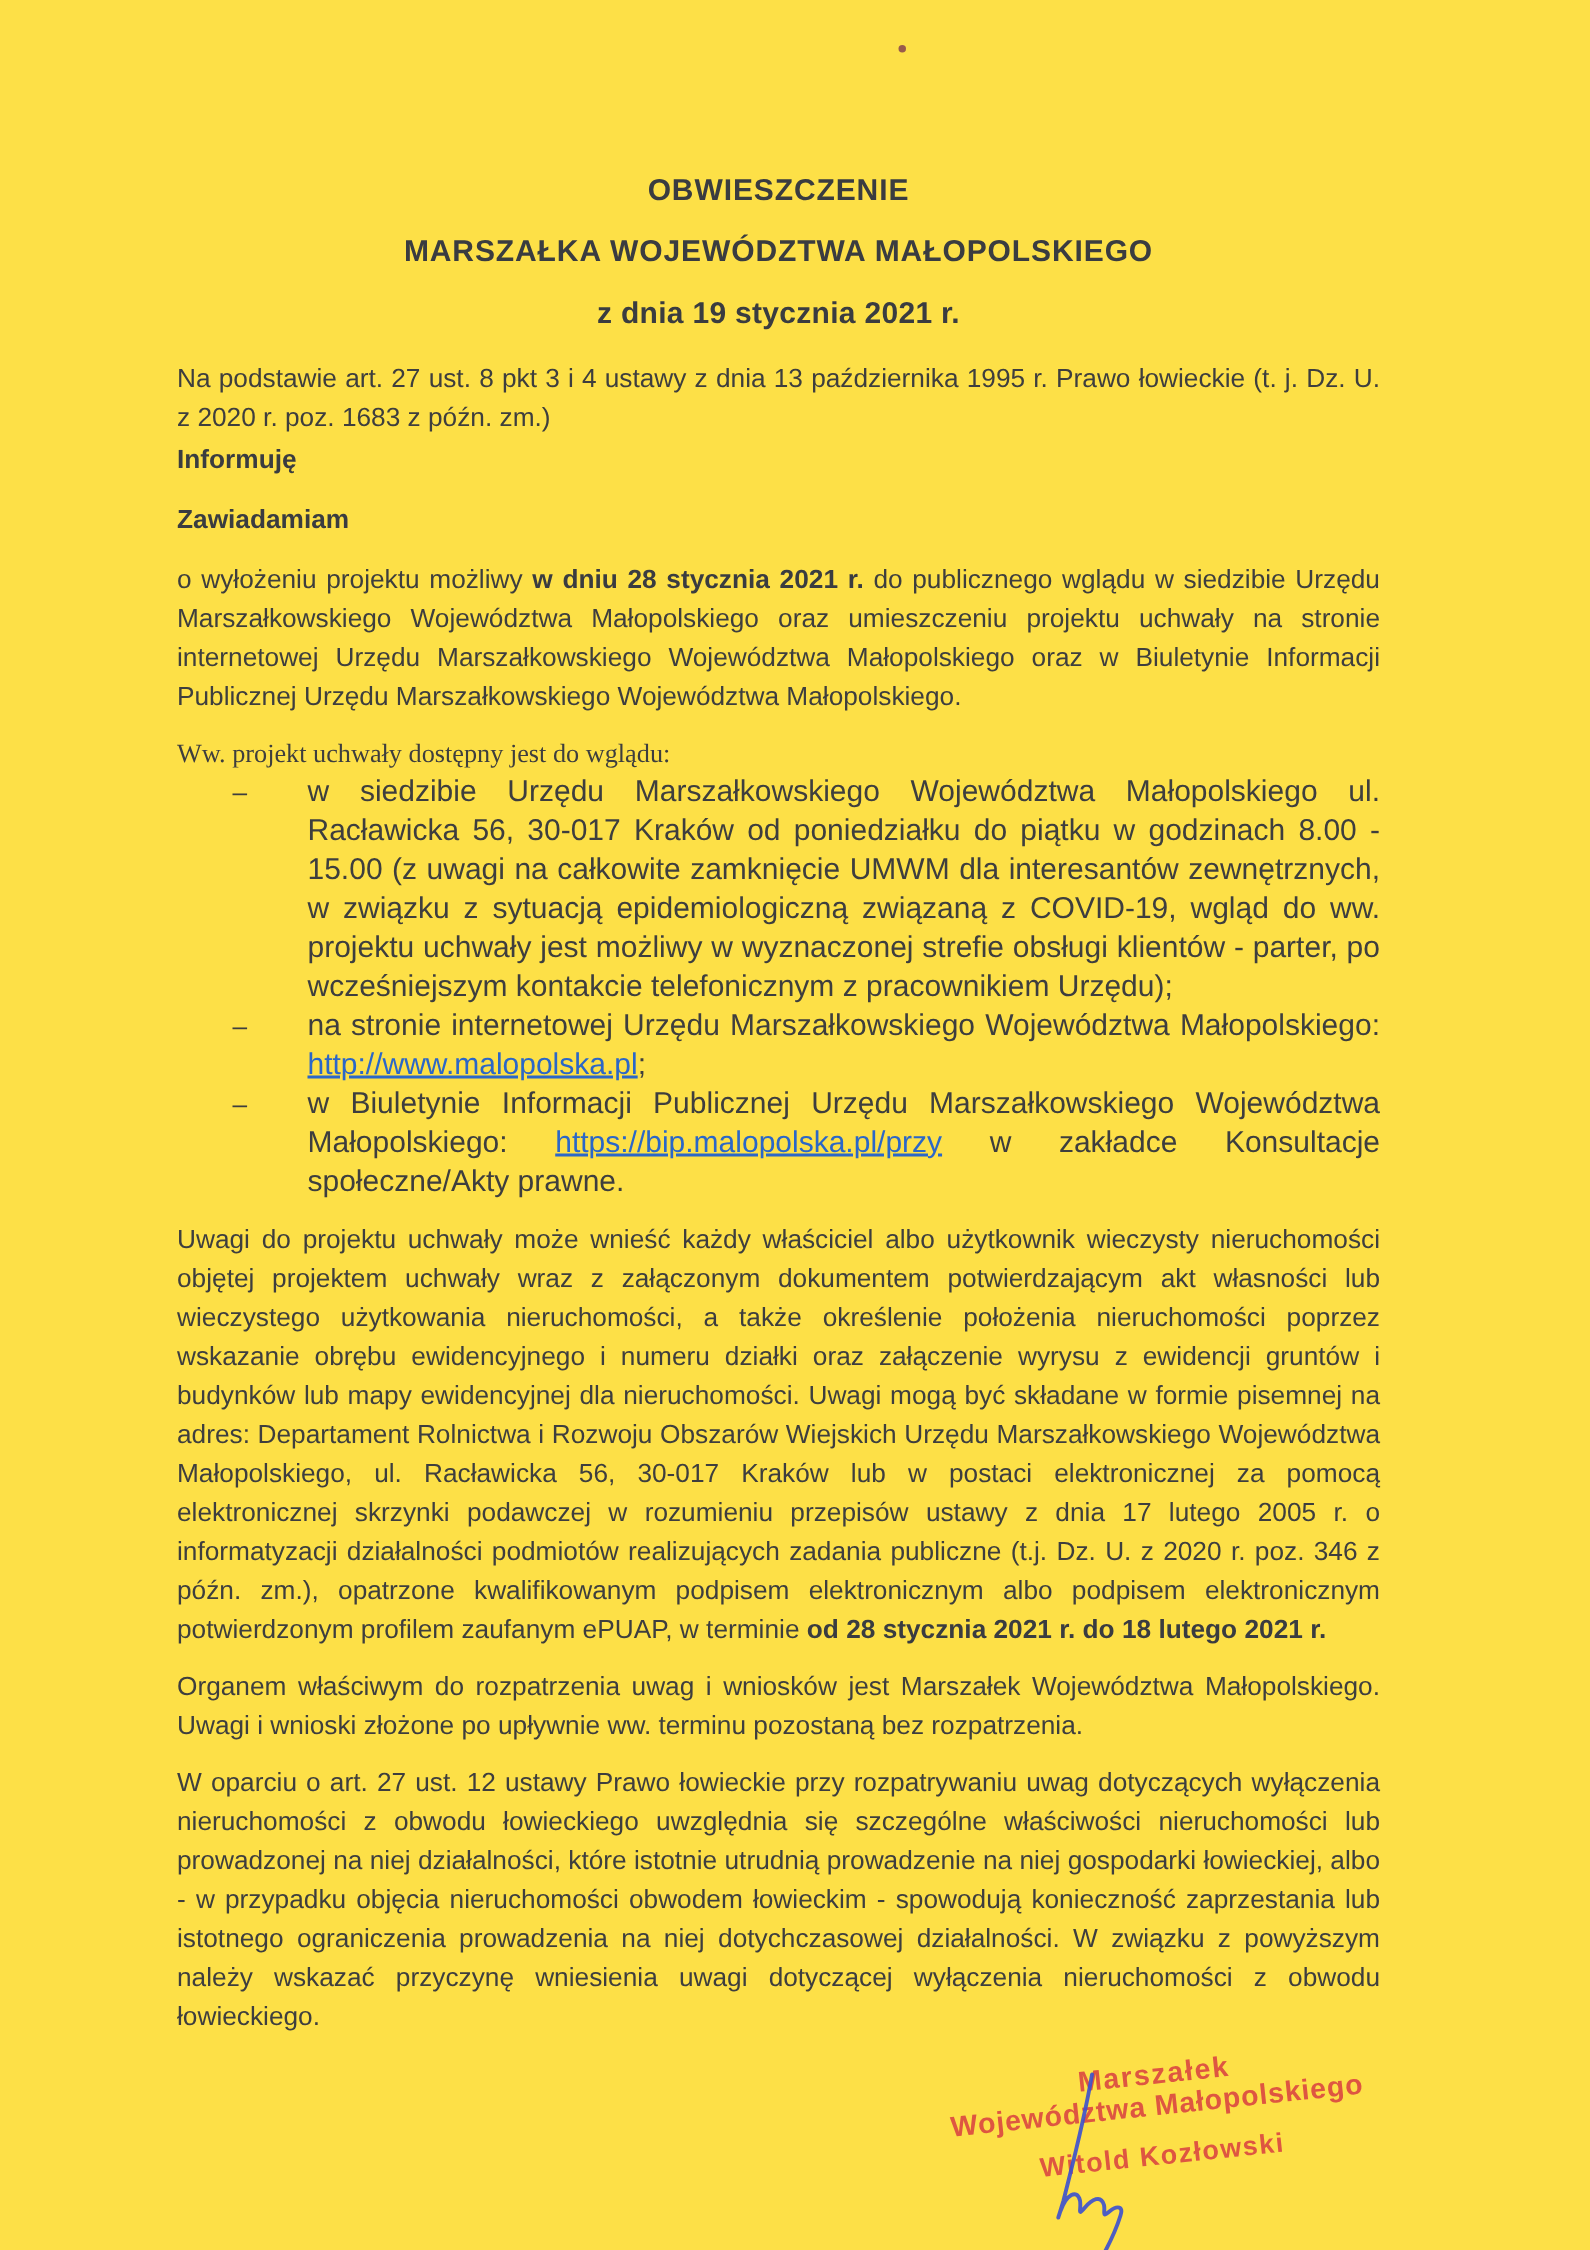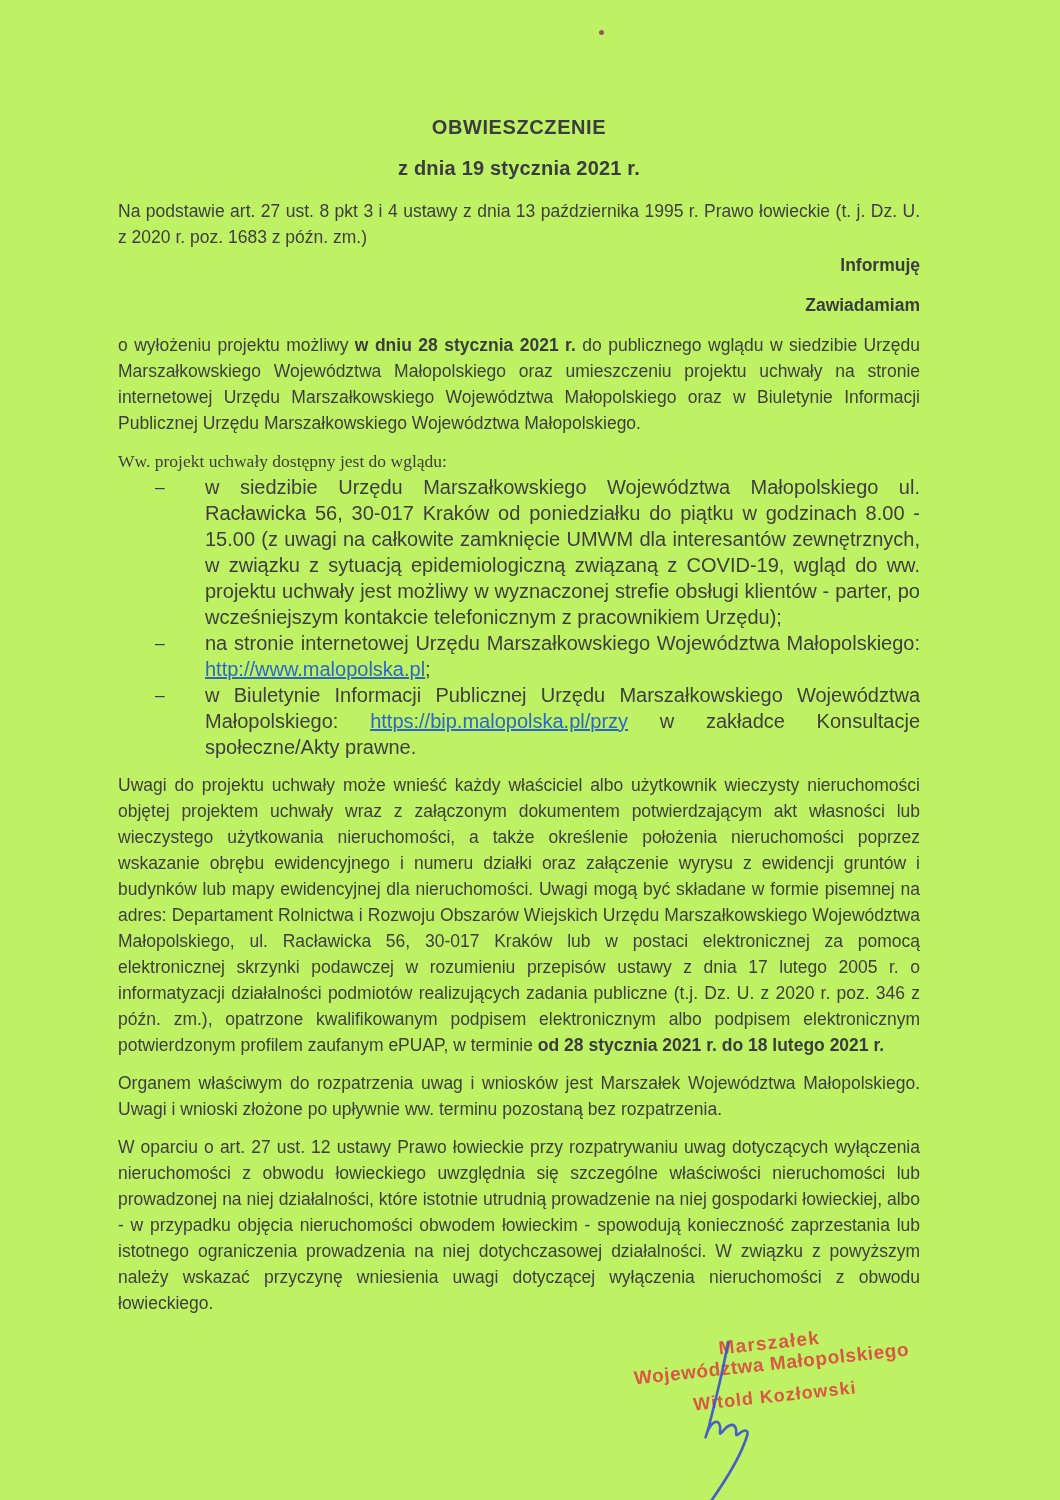--- a/index.html
+++ b/index.html
@@ -6,21 +6,21 @@
   body{
     width:1060px;height:1500px;
     background:#ffffff;
     font-family:"Liberation Sans", sans-serif;
     color:#3e3e3e;
     position:relative;
     overflow:hidden;
   }
   .page{
     position:absolute;inset:0;
-    background:#bef264;
+    background:#fde047;
     padding:116px 140px 0 118px;
     box-sizing:border-box;
   }
   
   .scan-dot{
     position:absolute;left:599px;top:30px;width:5px;height:5px;
     border-radius:50%;background:#87434c;opacity:.85;
   }
   h1{
     font-size:20px;line-height:22px;font-weight:bold;
@@ -28,21 +28,21 @@
   }
   h1.date{letter-spacing:.2px;}
   p{
     font-size:17.5px;line-height:26px;margin:0 0 12px;
     text-align:justify;
   }
   p.tight{margin-bottom:0;font-family:Liberation Serif, serif;}
   .intro{margin-bottom:2px;}
   h2{
     font-size:17.5px;line-height:26px;font-weight:bold;
-    text-align:right;margin:0 0 12px;color:#3a3c40;
+    text-align:left;margin:0 0 12px;color:#3a3c40;
   }
   h2.zaw{margin-top:14px;margin-bottom:14px;}
   .bold-par{font-weight:bold;color:#3a3c40;margin-top:2px;margin-bottom:2px;}
   .list{margin:0 0 12px;}
   .list-row{display:flex;}
   .dash-col{flex:none;width:30px;margin-left:37px;font-size:17.5px;line-height:26px;}
   .item-text{flex:1;font-size:20px;line-height:26px;text-align:justify;margin-left:20px;}
   a.doclink, .doclink{color:#2b67c8;text-decoration:underline;}
   strong{font-weight:bold;color:#3a3c40;}
   
@@ -61,20 +61,21 @@
   .sig-art{position:absolute;right:128px;top:2px;}
 </style>
 </head>
 <body>
 
 <div class="page">
 
   <span class="scan-dot"></span>
 
   <h1>OBWIESZCZENIE</h1>
+  <h1>MARSZAŁKA WOJEWÓDZTWA MAŁOPOLSKIEGO</h1>
   <h1 class="date">z dnia 19 stycznia 2021 r.</h1>
 
   <p class="intro">Na podstawie art. 27 ust. 8 pkt 3 i 4 ustawy z dnia 13 października 1995 r. Prawo łowieckie (t. j. Dz. U. z 2020 r. poz. 1683 z późn. zm.)</p>
 
   <h2>Informuję</h2>
 
 
   <h2 class="zaw">Zawiadamiam</h2>
 
   <p><span>o wyłożeniu projektu możliwy </span><strong>w dniu 28 stycznia 2021 r.</strong><span> do publicznego wglądu w siedzibie Urzędu Marszałkowskiego Województwa Małopolskiego oraz umieszczeniu projektu uchwały na stronie internetowej Urzędu Marszałkowskiego Województwa Małopolskiego oraz w Biuletynie Informacji Publicznej Urzędu Marszałkowskiego Województwa Małopolskiego.</span></p>

